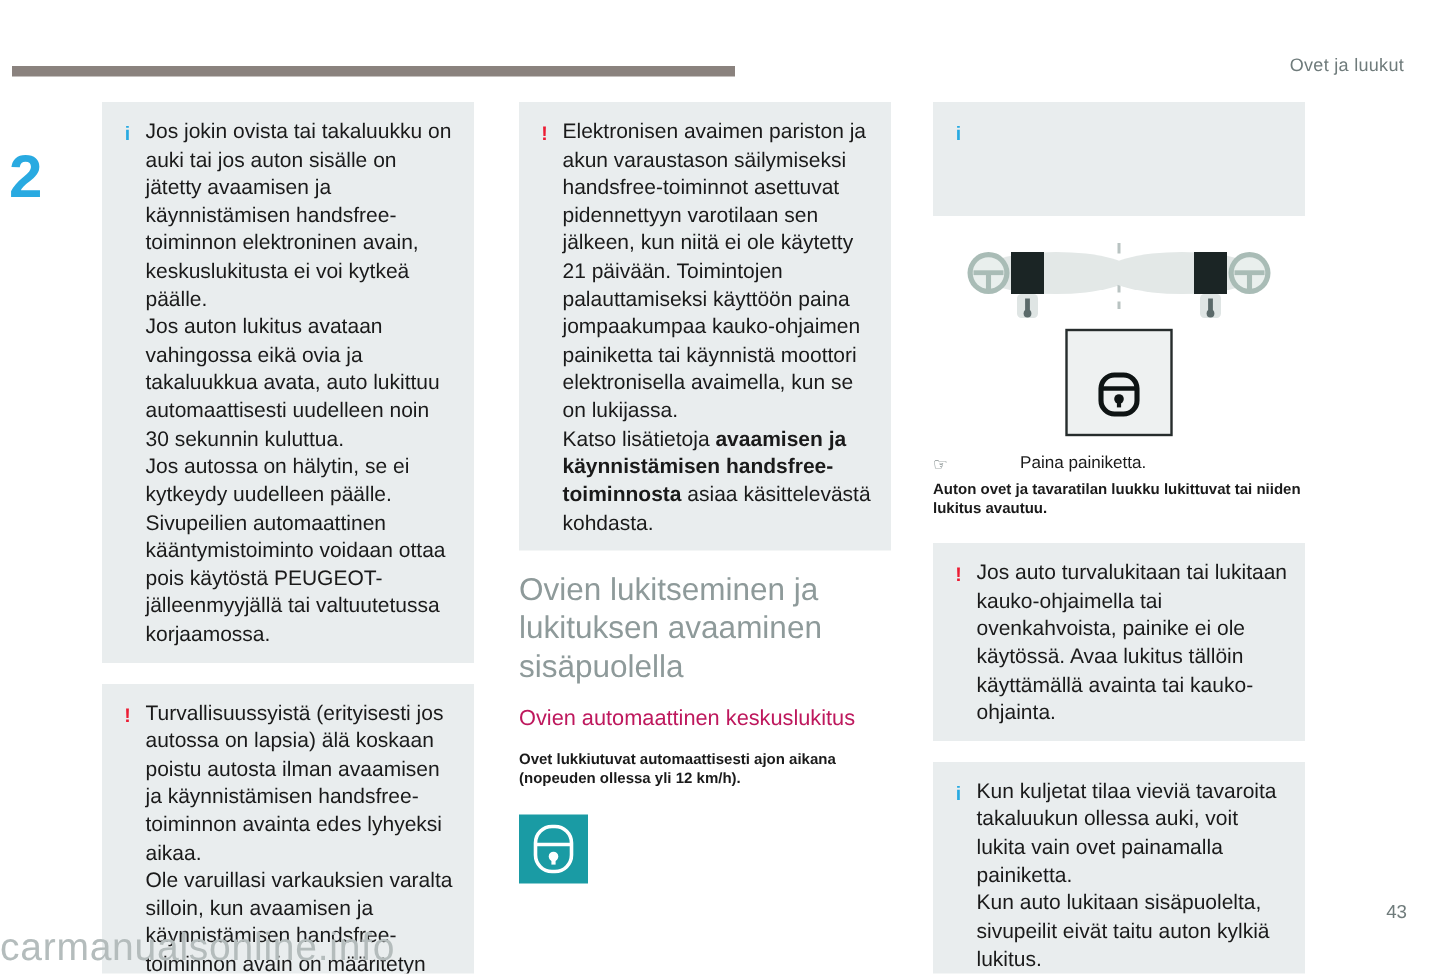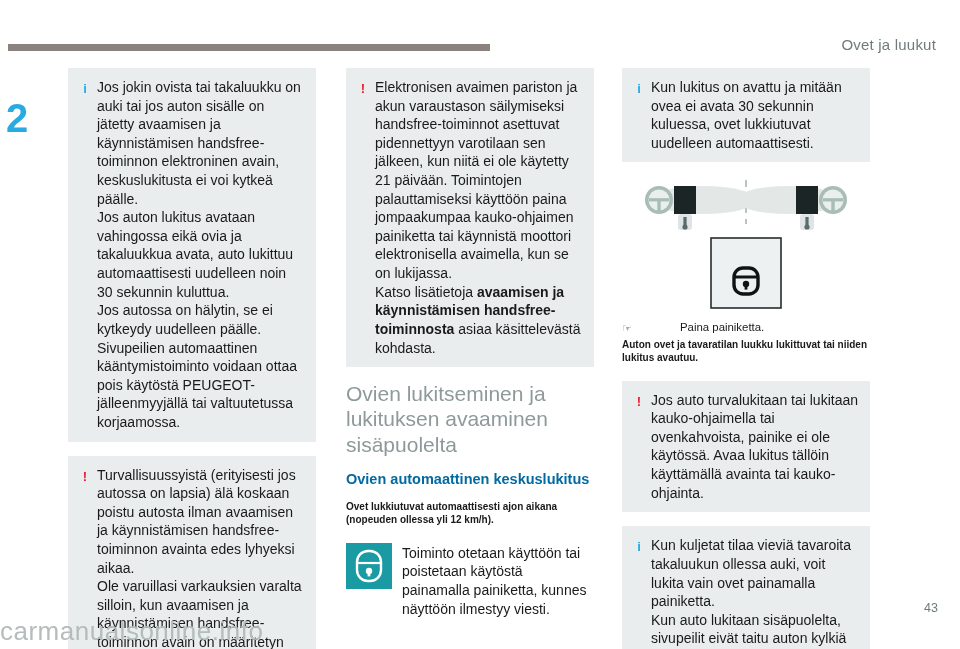--- a/index.html
+++ b/index.html
@@ -26,21 +26,21 @@
     left: 8px;
     top: 44px;
     width: 482px;
     height: 7px;
     background: #8a827e;
   }
   .header-title {
     position: absolute;
     right: 24px;
     top: 36px;
-    font-size: 15px;
+    font-size: 12px;
     color: #6f7b7b;
     letter-spacing: .2px;
     white-space: nowrap;
   }
 
   .chapter-num {
     position: absolute;
     left: 6px;
     top: 98px;
     font-size: 40px;
@@ -101,22 +101,22 @@
   h1.section-title {
     font-size: 21px;
     font-weight: normal;
     color: #8e9a9a;
     line-height: 1.2;
     margin: 6px 0 14px 0;
     white-space: pre-line;
   }
   h2.sub-title {
     font-size: 14.5px;
-    font-weight: bold;
-    color: #0369a1;
+    font-weight: normal;
+    color: #be185d;
     line-height: 1.2;
     margin: 0 0 12px 0;
     white-space: pre-line;
   }
   p.body-text {
     font-size: 10px;
     line-height: 1.33;
     color: #1a1a1a;
     margin: 0 0 16px 0;
     white-space: pre-line;
@@ -211,43 +211,41 @@
   </div>
 
   <div class="col col-2">
 
     <div class="note h-warn-2">
       <div class="note-marker marker-warn">!</div>
       <div class="note-text"><span>Elektronisen avaimen pariston ja akun varaustason säilymiseksi handsfree-toiminnot asettuvat pidennettyyn varotilaan sen jälkeen, kun niitä ei ole käytetty 21 päivään. Toimintojen palauttamiseksi käyttöön paina jompaakumpaa kauko-ohjaimen painiketta tai käynnistä moottori elektronisella avaimella, kun se on lukijassa.
 Katso lisätietoja </span><b>avaamisen ja käynnistämisen handsfree-toiminnosta</b><span> asiaa käsittelevästä kohdasta.</span></div>
     </div>
 
-    <h1 class="section-title">Ovien lukitseminen ja lukituksen avaaminen sisäpuolelta</h1>
+    <h1 class="section-title">Ovien lukitseminen ja lukituksen avaaminen sisäpuolella</h1>
     <h2 class="sub-title">Ovien automaattinen keskuslukitus</h2>
     <p class="body-text">Ovet lukkiutuvat automaattisesti ajon aikana (nopeuden ollessa yli 12 km/h).</p>
 
     <div class="icon-block">
       <div class="teal-icon">
         <svg width="30" height="34" viewBox="0 0 30 34" aria-hidden="true">
           <rect x="3" y="2" width="24" height="30" rx="11" ry="11" fill="none" stroke="#ffffff" stroke-width="2.4"></rect>
           <line x1="3" y1="14" x2="27" y2="14" stroke="#ffffff" stroke-width="2.2"></line>
           <circle cx="15" cy="22" r="3.2" fill="#ffffff"></circle>
           <rect x="13.6" y="22" width="2.8" height="5.4" fill="#ffffff"></rect>
         </svg>
       </div>
-      <div class="note-text">Toiminto otetaan käyttöön tai poistetaan käytöstä painamalla painiketta, kunnes näyttöön ilmestyy viesti.</div>
     </div>
 
   </div>
 
   <div class="col col-3">
 
     <div class="note h-info-3a">
       <div class="note-marker marker-info">i</div>
-      <div class="note-text">Kun lukitus on avattu ja mitään ovea ei avata 30 sekunnin kuluessa, ovet lukkiutuvat uudelleen automaattisesti.</div>
     </div>
 
     <div class="figure">
       <svg width="224" height="136" viewBox="0 0 224 136" aria-hidden="true">
 
         <g>
           <ellipse cx="70" cy="24" rx="52" ry="14" fill="#e3e8e7"></ellipse>
           <rect x="40" y="10" width="22" height="28" fill="#1b2525"></rect>
           <circle cx="25" cy="24" r="14" fill="#a9bcb6"></circle>
           <circle cx="25" cy="24" r="10.5" fill="#e9efed"></circle>

